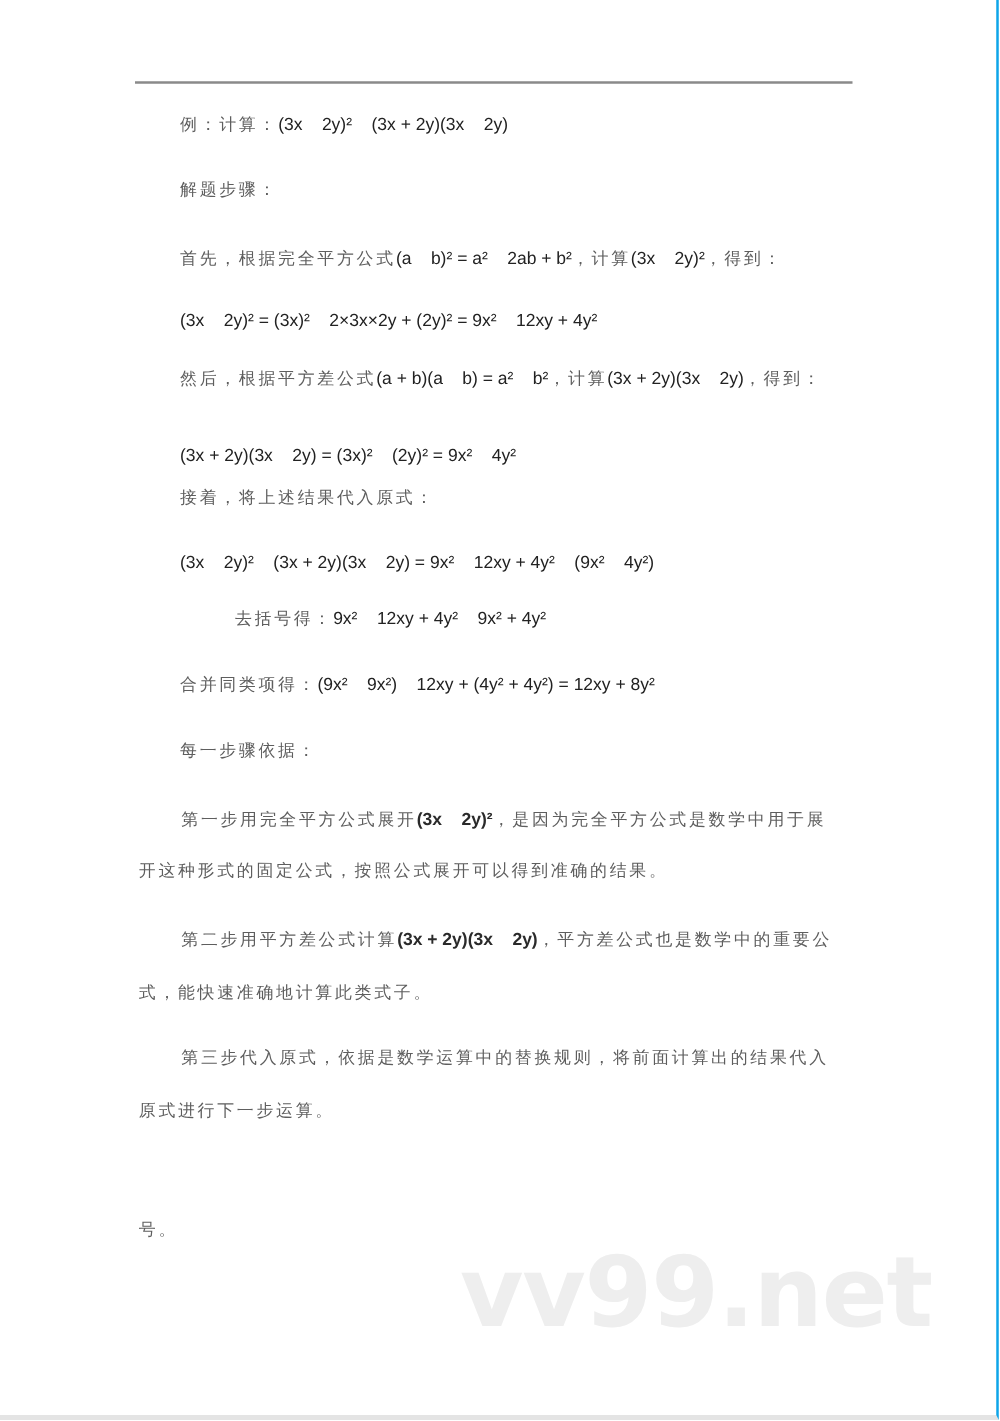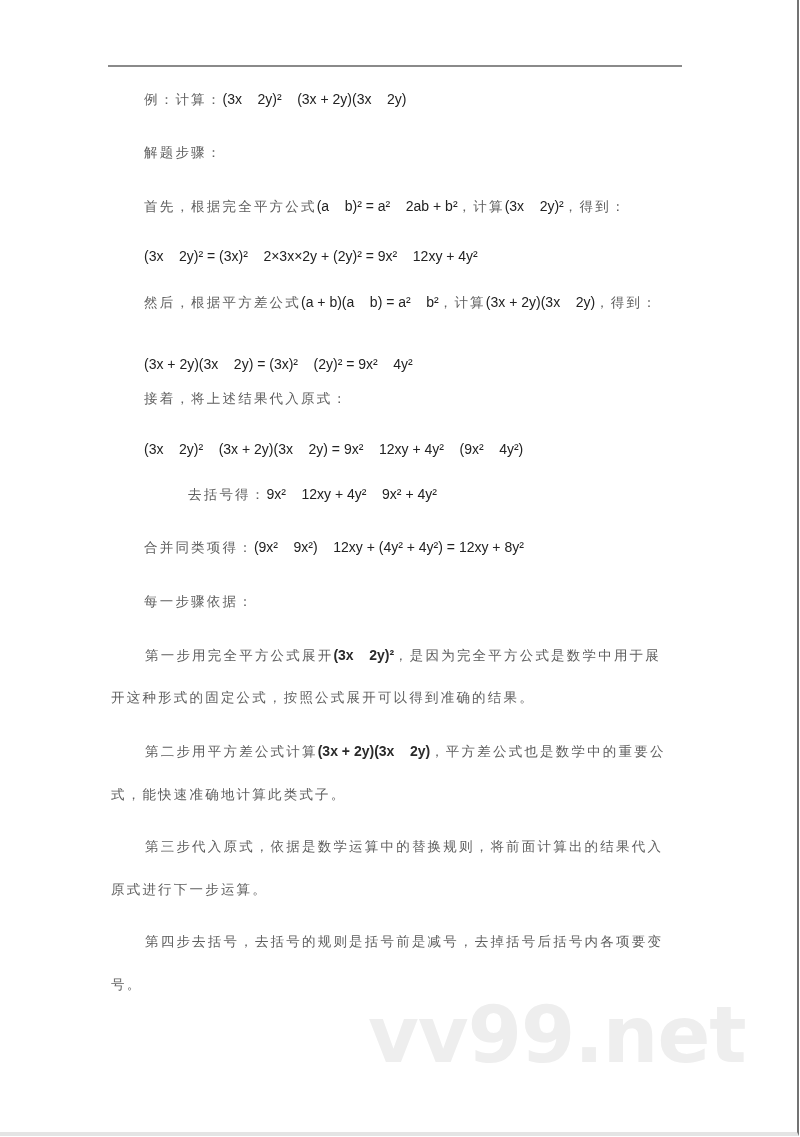--- a/index.html
+++ b/index.html
@@ -14,21 +14,21 @@
       overflow: hidden;
       font-family: "DejaVu Sans", "Liberation Sans", sans-serif;
     }
     .page {
       position: absolute;
       left: 0;
       top: 0;
       width: 797px;
       height: 1132px;
       background: #ffffff;
-      border-right: 2px solid #737373;
+      border-right: 2px solid #0ea5e9;
       border-bottom: 4px solid #e4e4e4;
     }
     .rule {
       position: absolute;
       left: 108px;
       top: 65px;
       width: 574px;
       height: 2px;
       background: #8a8a8a;
     }
@@ -131,21 +131,18 @@
     <span class="cn">式，能快速准确地计算此类式子。</span>
   </div>
 
   <div class="line para" style="left:145px; top:836px;">
     <span class="cn">第三步代入原式，依据是数学运算中的替换规则，将前面计算出的结果代入</span>
   </div>
   <div class="line para" style="left:111px; top:879px;">
     <span class="cn">原式进行下一步运算。</span>
   </div>
 
-  <div class="line para" style="left:145px; top:931px;">
-    <span class="cn">第四步去括号，去括号的规则是括号前是减号，去掉括号后括号内各项要变</span>
-  </div>
   <div class="line para" style="left:111px; top:974px;">
     <span class="cn">号。</span>
   </div>
 
   <div class="watermark">vv99.net</div>
 </div>
 
 </body></html>

